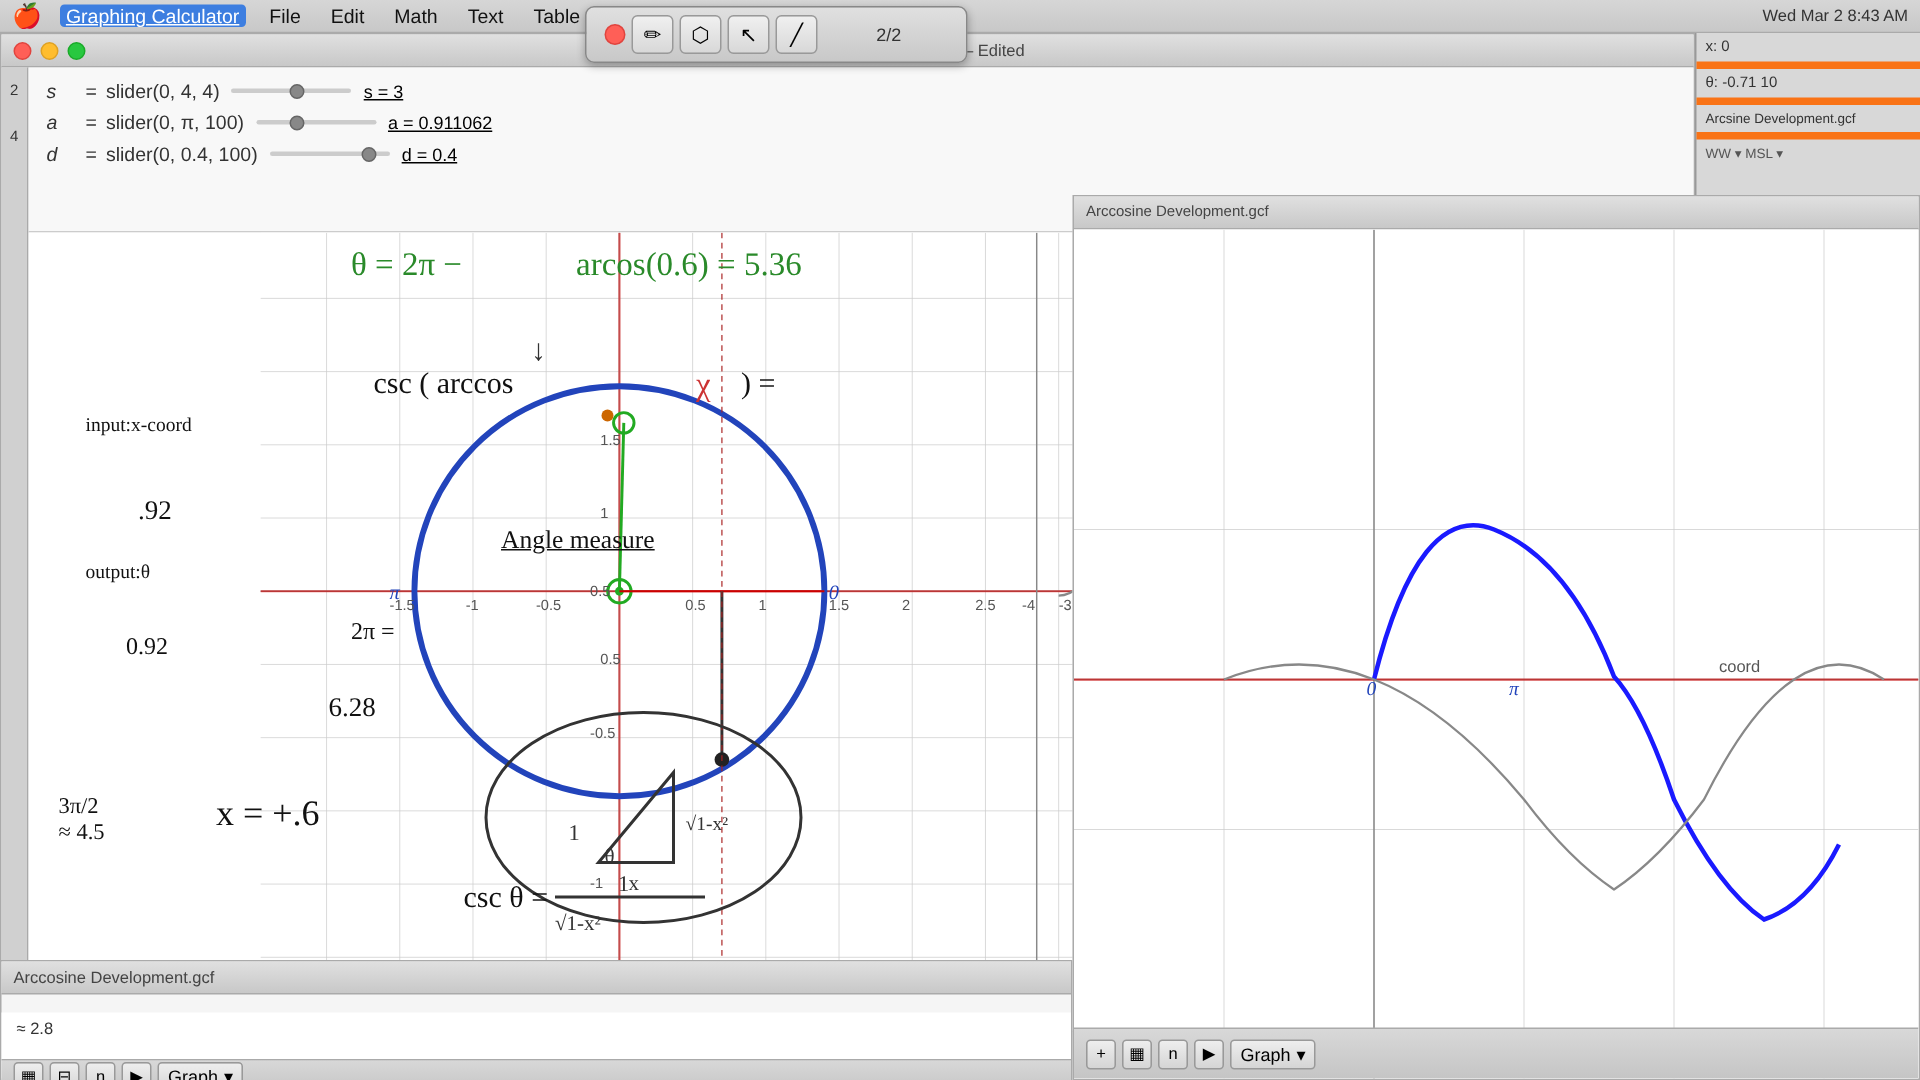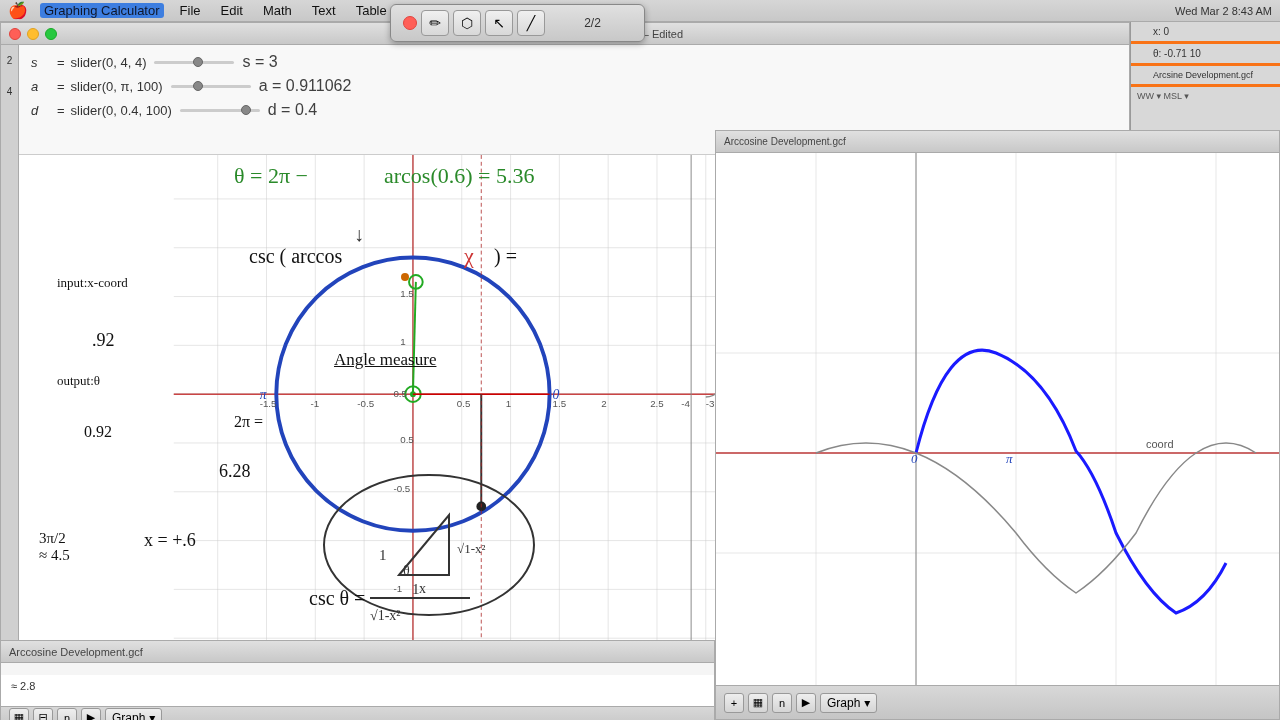--- a/index.html
+++ b/index.html
@@ -30,22 +30,23 @@
       color: #333;
     }
     .menubar-item {
       font-size: 13px;
       color: #111;
       cursor: default;
       padding: 0 4px;
     }
     .menubar-item.active {
       background: #3d7ee0;
-      color: #0f172a;
+      color: #ffffff;
       border-radius: 3px;
+      text-decoration: underline;
     }
     .menubar-right {
       margin-left: auto;
       display: flex;
       align-items: center;
       gap: 6px;
       font-size: 11px;
       color: #333;
     }
 
@@ -196,22 +197,23 @@
     .expr-slider-thumb {
       width: 10px;
       height: 10px;
       background: #888;
       border-radius: 50%;
       position: absolute;
       top: -3.5px;
       border: 1px solid #666;
     }
     .expr-value {
-      color: #404040;
-      font-size: 16px;
+      color: #000000;
+      font-size: 12px;
+      text-decoration: underline;
     }
 
     
     .big-math {
       position: absolute;
       top: 10px;
       right: 20px;
       font-size: 28px;
       font-family: 'Times New Roman', serif;
       font-style: italic;
@@ -315,24 +317,24 @@
     .right-info-panel {
       position: absolute;
       top: 22px;
       left: 1130px;
       width: 150px;
       height: 698px;
       background: #d8d8d8;
       border-left: 1px solid #999;
     }
     .right-info-item {
-      padding: 4px 22px;
+      padding: 4px 6px;
       font-size: 10px;
       color: #333;
-      border-bottom: 3px solid #f97316;
+      border-bottom: 5px solid #f97316;
     }
   </style>
 </head>
 <body>
 
 <div class="menubar">
   <span class="menubar-apple">🍎</span>
   <span class="menubar-item active">Graphing Calculator</span>
   <span class="menubar-item">File</span>
   <span class="menubar-item">Edit</span>
@@ -556,21 +558,21 @@
         </div>
 
         <div class="annotation" style="position:absolute; top:258px; left:215px; font-size:16px; font-family:'Comic Sans MS',cursive;">
           <span>2π =</span>
         </div>
 
         <div class="annotation" style="position:absolute; top:290px; left:200px; font-size:18px; font-family:'Comic Sans MS',cursive;margin-top:16px;">
           <span>6.28</span>
         </div>
 
-        <div class="annotation" style="position:absolute; top:375px; left:125px; font-size:18px; font-family:'Comic Sans MS',cursive;">
+        <div class="annotation" style="position:absolute; top:375px; left:125px; font-size:24px; font-family:'Comic Sans MS',cursive;">
           <span>x = +.6</span>
         </div>
 
         <div class="annotation" style="position:absolute; top:375px; left:20px; font-size:15px; font-family:'Comic Sans MS',cursive;">
           <span>3π/2<br>≈ 4.5</span>
         </div>
 
         <div style="position:absolute; top:290px; left:300px; pointer-events:none;">
           <svg width="220" height="180">
             <ellipse cx="110" cy="100" rx="105" ry="70" fill="none" stroke="#333" stroke-width="2"></ellipse>

